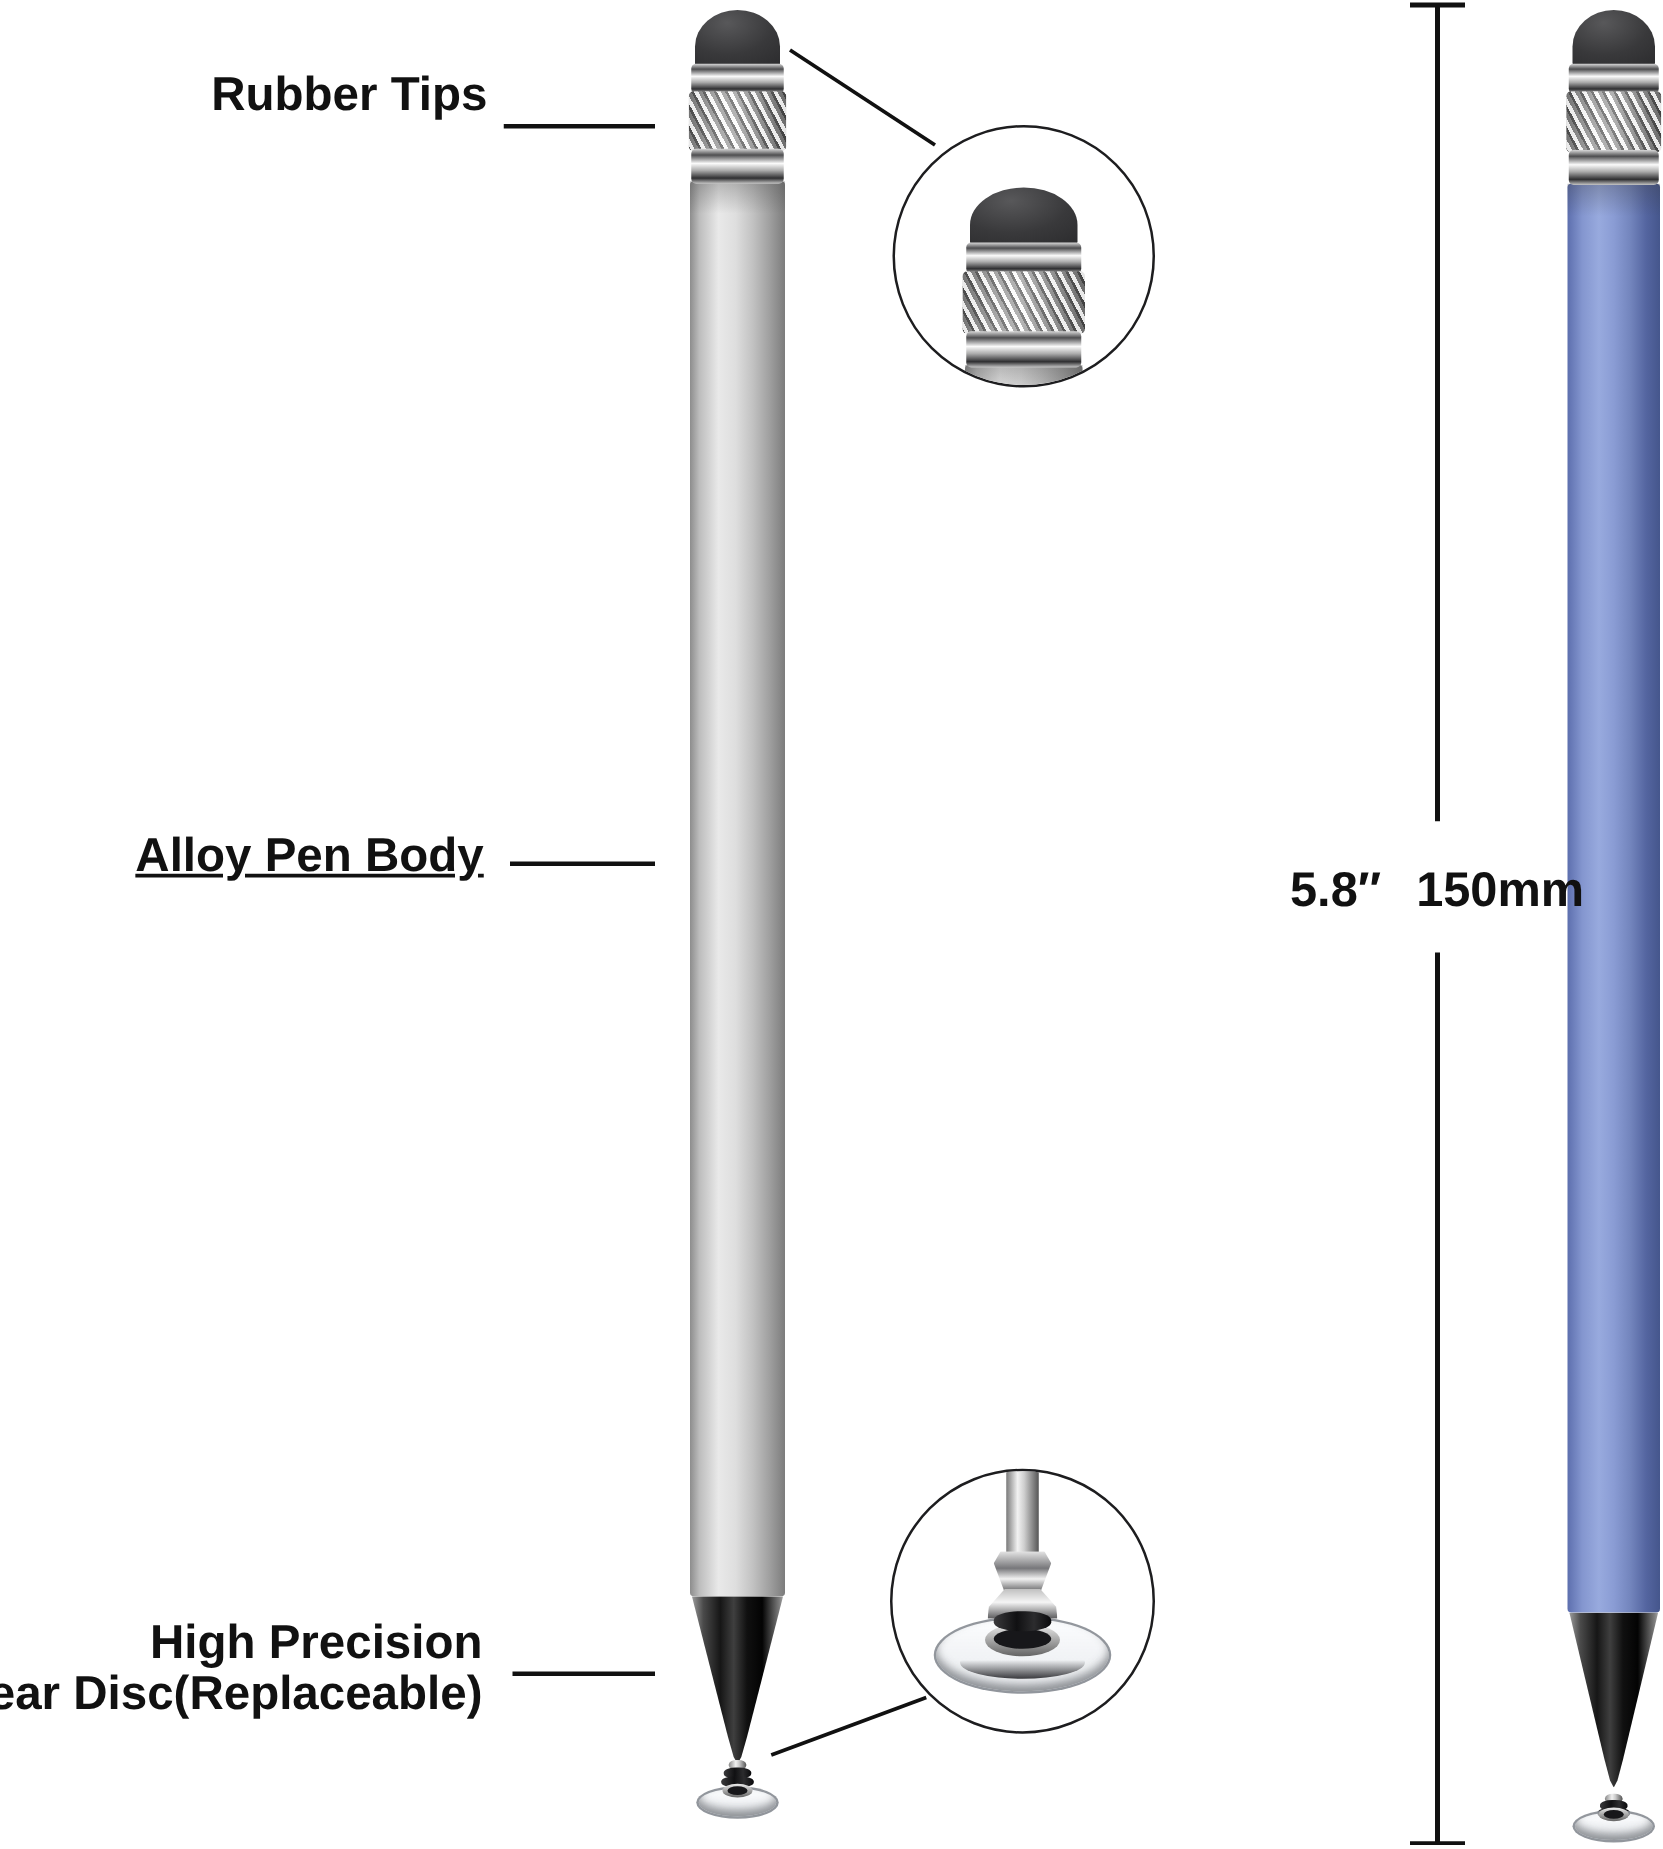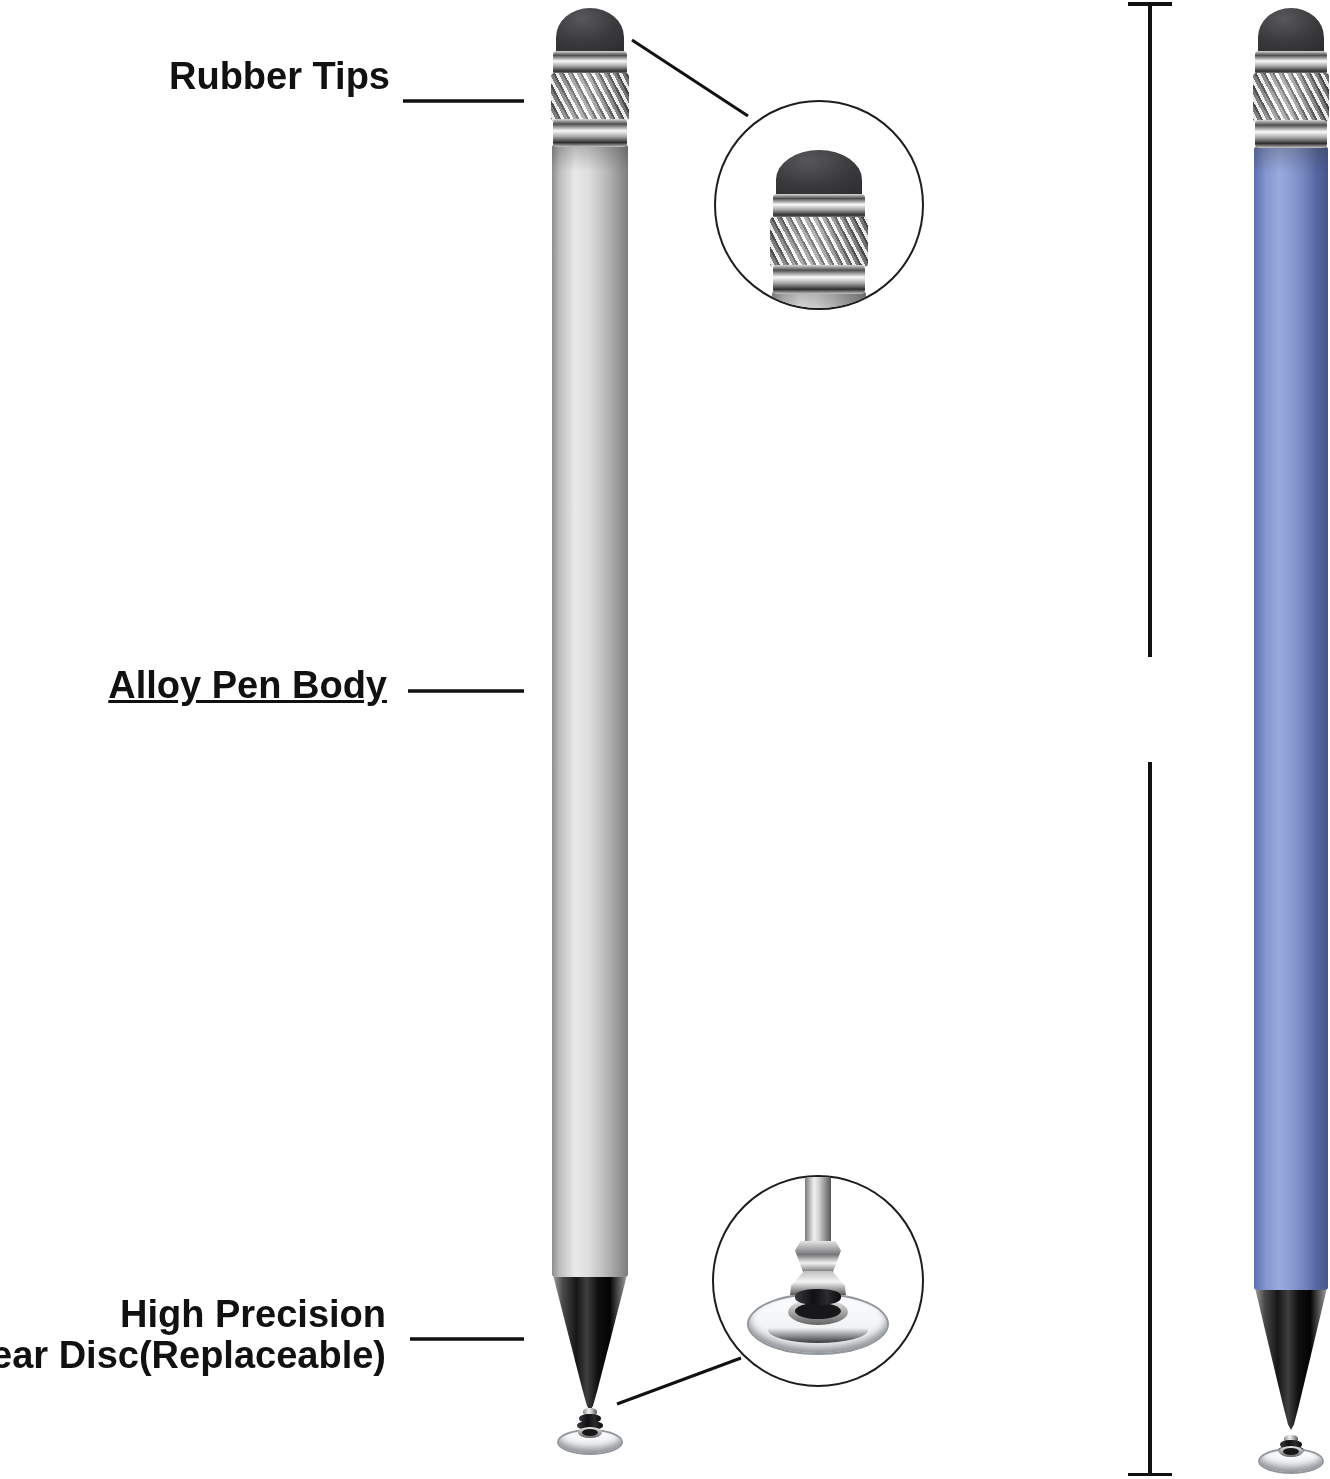--- a/index.html
+++ b/index.html
@@ -152,14 +152,18 @@
 
   <div class="label" style="right:943px;top:665px;text-decoration:underline;">
     <div>Alloy Pen Body</div>
   </div>
 
   <div class="label" style="right:944px;top:1294px;">
     <div>High Precision</div>
     <div>Clear Disc(Replaceable)</div>
   </div>
 
+  <div class="size-label" style="left:1032px;top:692px;">
+    <span>5.8″</span>
+    <span>150mm</span>
+  </div>
 
 </div>
 
 </body></html>

